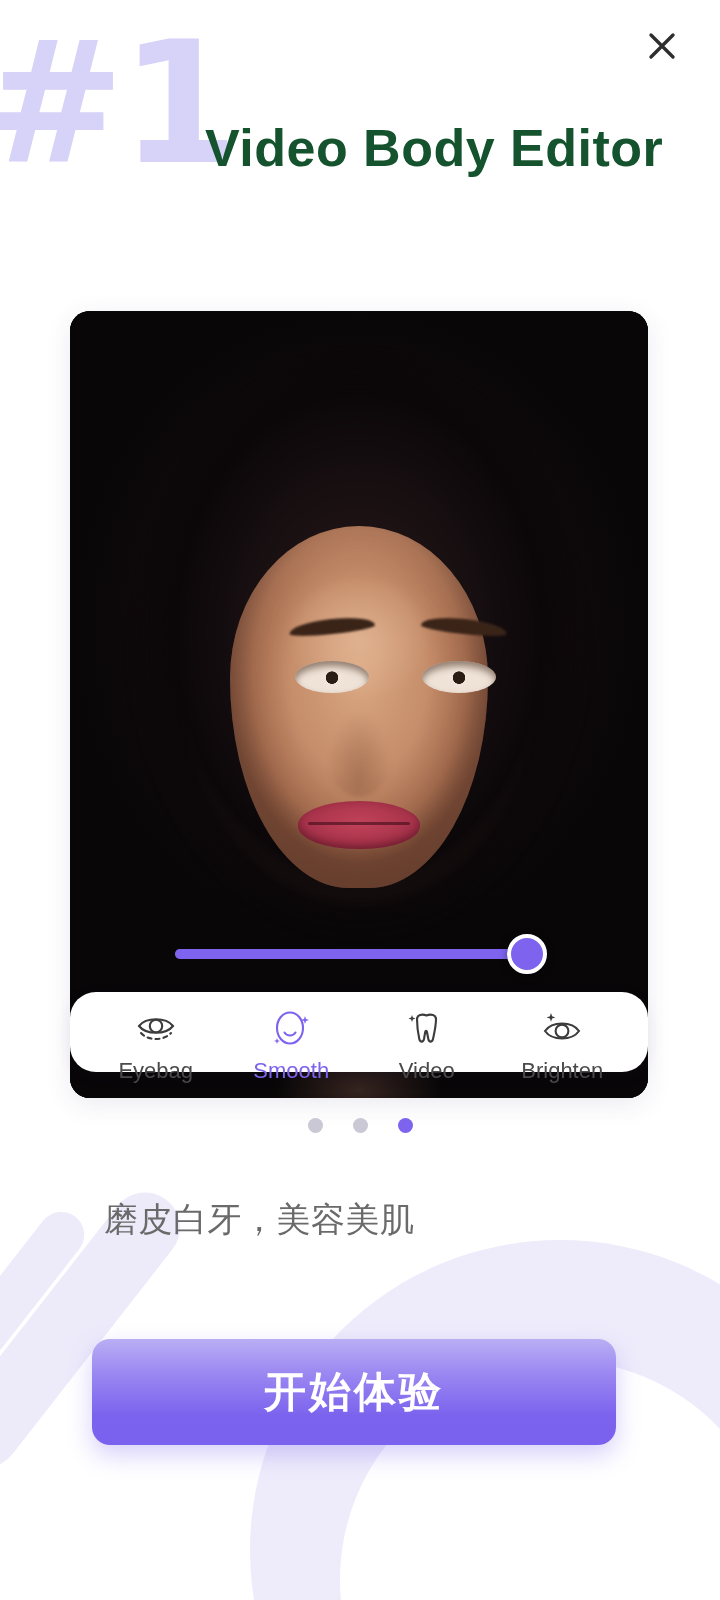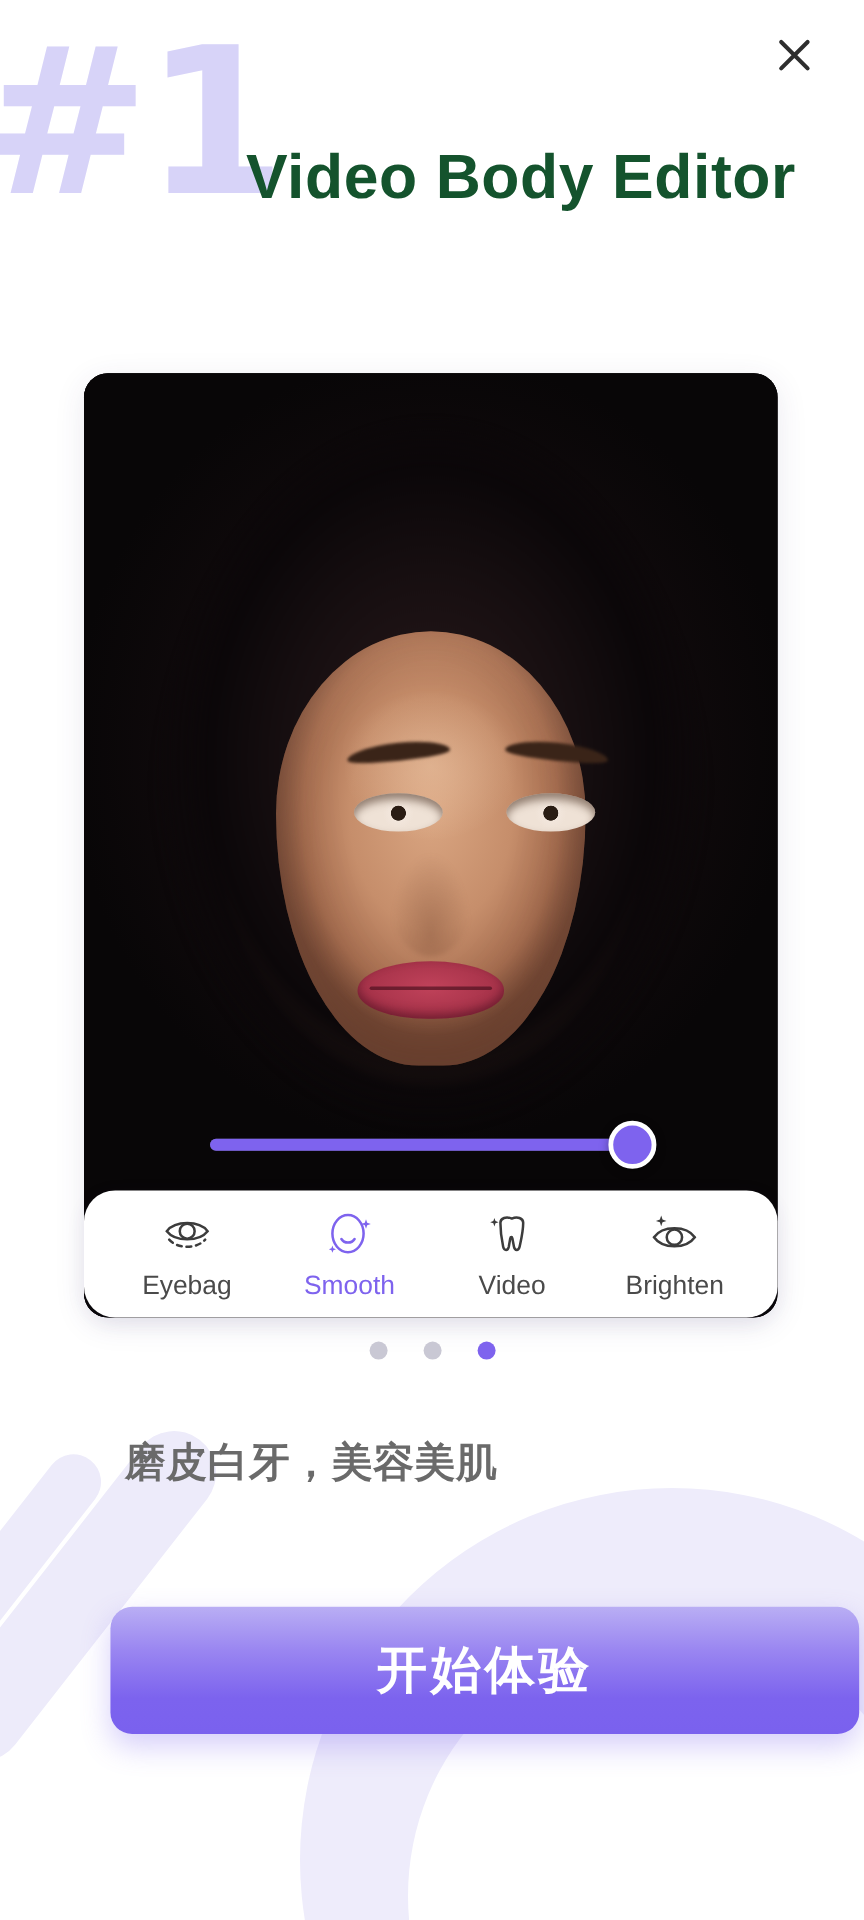--- a/index.html
+++ b/index.html
@@ -286,21 +286,21 @@
     transform: translate(-50%, -50%);
     box-shadow: 0 2px 8px rgba(0,0,0,0.35);
   }
 
   
   .toolbar {
     position: absolute;
     left: 70px;
     top: 992px;
     width: 578px;
-    height: 106px;
+    height: 80px;
     background: #ffffff;
     border-radius: 26px;
     z-index: 5;
     display: flex;
     align-items: flex-start;
     justify-content: space-between;
     padding: 14px 18px 0 18px;
     box-sizing: border-box;
     box-shadow: 0 4px 16px rgba(60,50,110,0.08);
   }
@@ -365,34 +365,34 @@
     font-weight: 700;
     line-height: 1.18;
     color: #3E3E3E;
     letter-spacing: 1px;
     font-family: "DejaVu Sans", sans-serif;
     white-space: nowrap;
   }
   .copy-sub {
     margin: 14px 0 0 0;
     font-size: 34px;
-    font-weight: 700;
+    font-weight: 400;
     line-height: 1.2;
     color: #6A6A6A;
     letter-spacing: 0.5px;
     font-family: "DejaVu Sans", sans-serif;
     white-space: nowrap;
   }
 
   
   .cta {
     position: absolute;
     left: 92px;
     top: 1339px;
-    width: 624px;
+    width: 524px;
     height: 106px;
     border: none;
     border-radius: 18px;
     background: linear-gradient(180deg, #B9AEF4 0%, #9A86F1 34%, #7C63EE 72%, #7A61EE 100%);
     color: #ffffff;
     font-size: 42px;
     font-weight: 700;
     letter-spacing: 3px;
     font-family: "DejaVu Sans", sans-serif;
     z-index: 4;

